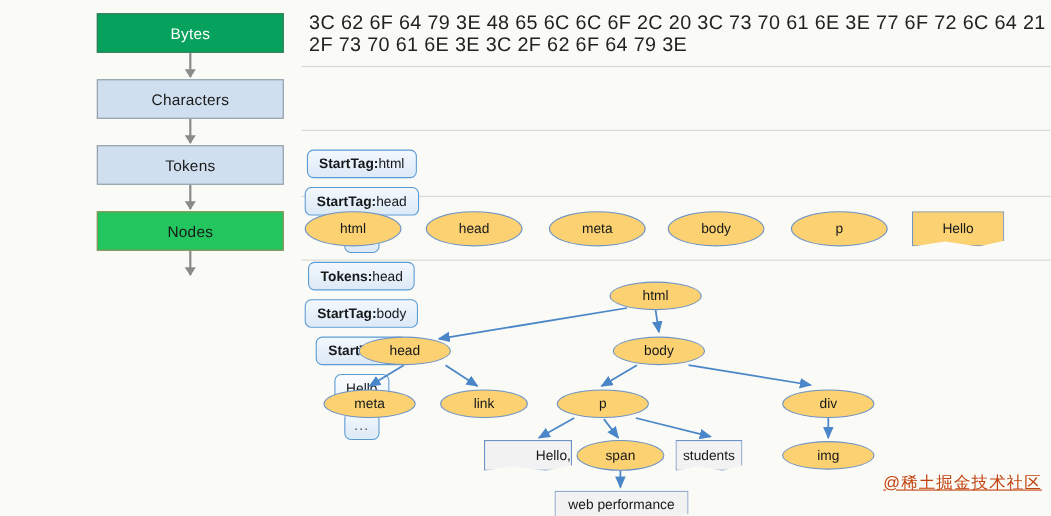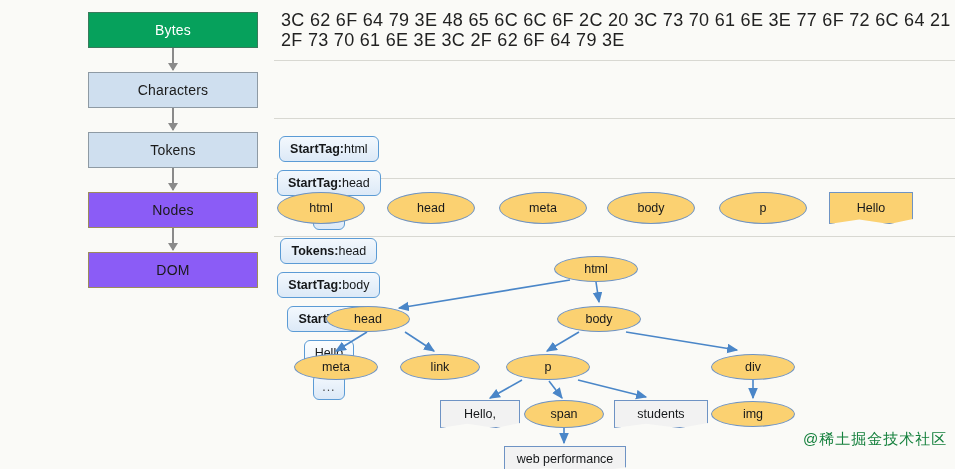--- a/index.html
+++ b/index.html
@@ -18,21 +18,21 @@
     position:absolute;
     left:47px;width:170px;height:36px;
     display:flex;align-items:center;justify-content:center;
     font-size:14px;
     border:1px solid #8a8a8a;
     box-sizing:border-box;
     letter-spacing:.2px;
   }
   .pipe-box.green{background:#06A15C;color:#ffffff;border-color:#3a7a5c;}
   .pipe-box.blue{background:#CFDFEF;color:#1a1a1a;border-color:#8e9aa4;}
-  .pipe-box.yellow{background:#8b5cf6;color:#1a1a1a;border-color:#9c8b5c;}
+  .pipe-box.yellow{background:#22c55e;color:#1a1a1a;border-color:#9c8b5c;}
 
   .pipe-arrow{
     position:absolute;left:131px;width:2px;background:#8a8a8a;
   }
   .pipe-arrow:after{
     content:"";position:absolute;left:-4px;bottom:-1px;
     border-left:5px solid transparent;border-right:5px solid transparent;
     border-top:8px solid #8a8a8a;
   }
 
@@ -94,22 +94,23 @@
   }
   .tnode.ell{
     background:#FBD171;border:1.4px solid #6e93c4;border-radius:50%;
   }
   .tnode.txt{
     background:#F2F2F2;border:1.4px solid #6e93c4;
   }
 
   .watermark{
     position:absolute;left:762px;top:430px;
-    font-size:15px;color:#15803d;letter-spacing:1px;
+    font-size:15px;color:#c2410c;letter-spacing:1px;
     white-space:nowrap;
+    text-decoration:underline;
   }
 </style>
 </head>
 <body>
 
 <div id="stage">
 
   <div class="pipe-box green" style="top:12px">
       <span>Bytes</span>
     </div>
@@ -119,23 +120,20 @@
     </div>
   <div class="pipe-arrow" style="top:108px;height:22px"></div>
   <div class="pipe-box blue" style="top:132px">
       <span>Tokens</span>
     </div>
   <div class="pipe-arrow" style="top:168px;height:22px"></div>
   <div class="pipe-box yellow" style="top:192px">
       <span>Nodes</span>
     </div>
   <div class="pipe-arrow" style="top:228px;height:22px"></div>
-  <div class="pipe-box yellow" style="top:252px">
-      <span>DOM</span>
-    </div>
 
   <div class="divider" style="top:60px"></div>
   <div class="divider" style="top:118px"></div>
   <div class="divider" style="top:178px"></div>
   <div class="divider" style="top:236px"></div>
 
   <div class="bytes-text">3C 62 6F 64 79 3E 48 65 6C 6C 6F 2C 20 3C 73 70 61 6E 3E 77 6F 72 6C 64 21 3C 2F 73 70 61 6E 3E 3C 2F 62 6F 64 79 3E</div>
 
 
   <div class="tokens-row" id="tokens-row">
@@ -238,27 +236,27 @@
         </div>
         <div class="tnode ell" style="left: 126px; top: 116px; width: 80px; height: 26px;">
           <span>link</span>
         </div>
         <div class="tnode ell" style="left: 232px; top: 116px; width: 84px; height: 26px;">
           <span>p</span>
         </div>
         <div class="tnode ell" style="left: 437px; top: 116px; width: 84px; height: 26px;">
           <span>div</span>
         </div>
-        <div class="tnode txt" style="left: 166px; top: 162px; width: 80px; height: 28px; clip-path: polygon(0% 0%, 100% 0%, 100% 82%, 70% 100%, 34% 85%, 0% 100%);">
+        <div class="tnode txt" style="left: 166px; top: 162px; width: 80px; height: 28px; clip-path: polygon(0% 0%, 100% 0%, 100% 82%, 70% 100%, 34% 85%, 0% 100%); justify-content: flex-end;">
           <span>Hello,</span>
         </div>
         <div class="tnode ell" style="left: 250px; top: 162px; width: 80px; height: 28px;">
           <span>span</span>
         </div>
-        <div class="tnode txt" style="left: 340px; top: 162px; width: 94px; height: 28px; clip-path: polygon(0% 0%, 100% 0%, 100% 82%, 70% 100%, 34% 85%, 0% 100%);">
+        <div class="tnode txt" style="left: 340px; top: 162px; width: 61px; height: 28px; clip-path: polygon(0% 0%, 100% 0%, 100% 82%, 70% 100%, 34% 85%, 0% 100%);">
           <span>students</span>
         </div>
         <div class="tnode ell" style="left: 437px; top: 163px; width: 84px; height: 26px;">
           <span>img</span>
         </div>
         <div class="tnode txt" style="left: 230px; top: 208px; width: 122px; height: 26px; clip-path: polygon(0% 0%, 100% 0%, 100% 82%, 70% 100%, 34% 85%, 0% 100%);">
           <span>web performance</span>
         </div>
       </div>
   </div>

